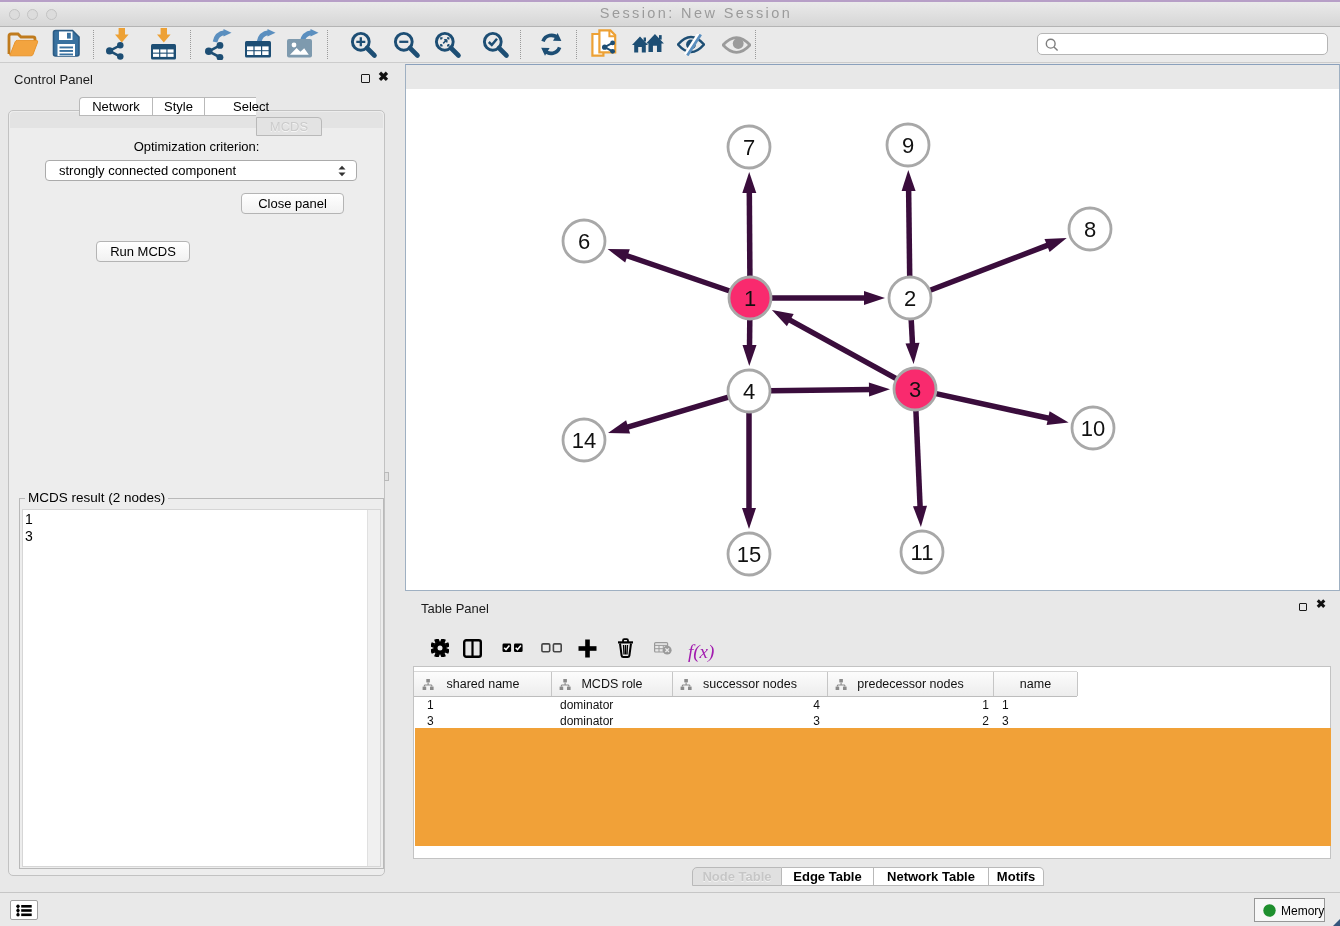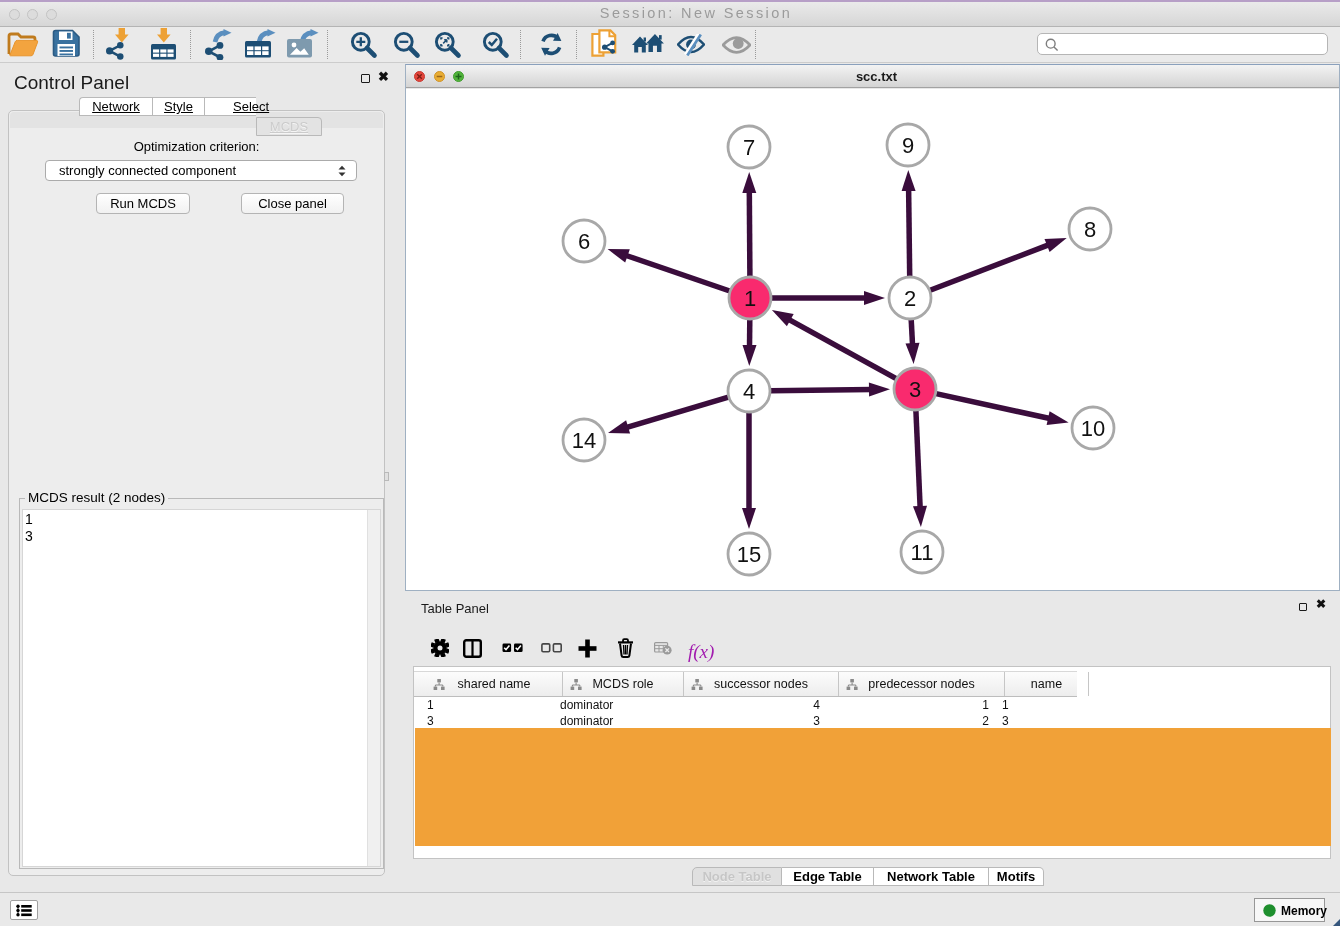--- a/index.html
+++ b/index.html
@@ -11,25 +11,25 @@
 #titlebar .purple { position:absolute; left:0; top:0; width:1340px; height:2px; background:#b79fc7; }
 .tl { position:absolute; top:8.5px; width:11px; height:11px; border-radius:50%; background:#dcdcdc; border:1px solid #c3c3c3; }
 #wtitle { position:absolute; top:5px; left:0; width:1392px; text-align:center; font-size:14.5px; color:#9b9b9b; letter-spacing:2.4px; }
 
 #toolbar { left:0; top:27px; width:1340px; height:36px; background:#eaeaea; border-bottom:1px solid #cccccc; }
 .sep { position:absolute; top:3px; height:29px; width:0; border-left:1px dotted #9a9a9a; }
 .ticon { position:absolute; top:4px; }
 #searchbox { position:absolute; left:1037px; top:6px; width:291px; height:22px; background:#fff; border:1px solid #b5b5b5; border-radius:5px; }
 
 #cpheader { left:0; top:63px; width:392px; height:34px; }
-#cpheader .t { position:absolute; left:14px; top:9px; font-size:19px; color:#1a1a1a; }
+#cpheader .t { position:absolute; left:14px; top:9px; font-size:13px; color:#1a1a1a; }
 .winbtn-sq { position:absolute; width:9px; height:9px; border:1.6px solid #1a1a1a; border-radius:1px; }
 .winbtn-x { position:absolute; font-size:13px; font-weight:bold; color:#111; }
 #tabs { left:79px; top:97px; height:19px; z-index:5; }
-.tab { position:absolute; top:0; height:19px; background:#fff; border:1px solid #b9b9b9; border-right:none; font-size:13px; text-align:center; line-height:18px; color:#000;text-decoration:underline; }
+.tab { position:absolute; top:0; height:19px; background:#fff; border:1px solid #b9b9b9; border-right:none; font-size:13px; text-align:center; line-height:18px; color:#000; }
 #tab-mcds { background:#e3e3e3; color:#cbcbcb; text-shadow:0 1px 0 #f5f5f5; border-right:1px solid #b9b9b9; border-radius:0 4px 0 0; }
 #cppanel { left:8px; top:110px; width:377px; height:766px; background:#ededed; border:1px solid #c2c2c2; border-radius:5px; }
 #cppanel .topstrip { position:absolute; left:1px; top:1px; width:373px; height:16px; background:#e3e3e3; border-radius:4px 4px 0 0; }
 #optlabel { position:absolute; left:0; top:28px; width:375px; text-align:center; font-size:13px; color:#000; }
 #combo { position:absolute; left:36px; top:49px; width:312px; height:21px; background:#fff; border:1px solid #ababab; border-radius:4px; font-size:13px; line-height:19px; padding-left:13px; color:#000; }
 .btn { position:absolute; top:82px; height:21px; background:linear-gradient(#ffffff,#f1f1f1); border:1px solid #b4b4b4; border-radius:4px; font-size:13px; text-align:center; line-height:19px; color:#000; }
 #fieldset { position:absolute; left:10px; top:387px; width:365px; height:371px; border:1px solid #b9b9b9; }
 #fieldset .legend { position:absolute; left:5px; top:-9px; background:#ededed; padding:0 3px; font-size:13.5px; color:#000; }
 #fieldset .inner { position:absolute; left:2px; top:10px; width:359px; height:358px; background:#fff; border:1px solid #d6d6d6; }
 #fieldset .sbar { position:absolute; right:3px; top:11px; width:13px; height:356px; background:#f0f0f0; border-left:1px solid #e0e0e0; }
@@ -41,32 +41,32 @@
 #nettitle { position:absolute; left:0; top:0; width:933px; height:23px; background:linear-gradient(#f3f3f3,#d4d4d4); border-bottom:1px solid #a2a2a2; }
 #nettitle .t { position:absolute; left:4px; top:4px; width:933px; text-align:center; font-size:13px; font-weight:bold; color:#1a1a1a; }
 .mac { position:absolute; top:5.5px; width:11px; height:11px; border-radius:50%; }
 #netcanvas { position:absolute; left:0; top:24px; width:933px; height:501px; background:#fff; }
 
 #tpheader { left:405px; top:591px; width:935px; height:35px; background:#e8e8e8; }
 #tpheader .t { position:absolute; left:16px; top:10px; font-size:13px; color:#1a1a1a; }
 #tptoolbar { left:405px; top:626px; width:935px; height:39px; }
 #tablebox { left:413px; top:666px; width:918px; height:193px; background:#fff; border:1px solid #c3c3c3; }
 #thead { position:absolute; left:0px; top:4px; width:663px; height:26px; background:linear-gradient(#fcfcfc,#ededed); border-top:1px solid #d8d8d8; border-bottom:1px solid #bdbdbd; }
-.hcell { position:absolute; top:0; height:24px; border-right:1px solid #c6c6c6; font-size:12.5px; color:#111; text-align:center; line-height:25px;margin-left:11px; }
+.hcell { position:absolute; top:0; height:24px; border-right:1px solid #c6c6c6; font-size:12.5px; color:#111; text-align:center; line-height:25px; }
 .hicon { position:absolute; left:7px; top:7px; }
 .trow { position:absolute; left:0; width:916px; height:16px; font-size:12px; color:#111; }
 .tcell { position:absolute; top:1px; }
 #orangeband { position:absolute; left:0.5px; top:61px; width:916.5px; height:118px; background:#f1a138; }
 
 #btabs { left:692px; top:867px; height:19px; }
 .btab { position:absolute; top:0; height:19px; background:#fff; border:1px solid #b9b9b9; font-size:13px; font-weight:bold; text-align:center; line-height:17px; color:#000; }
 
 #statusbar { left:0; top:892px; width:1340px; height:34px; background:#e9e9e9; border-top:1px solid #c6c6c6; }
 #listbtn { position:absolute; left:10px; top:7px; width:28px; height:20px; background:#fff; border:1px solid #a0a0a0; border-radius:2px; }
-#membtn { position:absolute; left:1254px; top:5px; width:71px; height:24px; background:#f7f7f7; border:1px solid #979797; font-size:12.5px; color:#000;font-weight:bold; }
+#membtn { position:absolute; left:1254px; top:5px; width:71px; height:24px; background:#f7f7f7; border:1px solid #979797; font-size:12.5px; color:#000; }
 </style>
 </head>
 <body>
 <div class="abs" id="titlebar">
   <div class="purple"></div>
   <div class="tl" style="left:8.5px;"></div>
   <div class="tl" style="left:27px;"></div>
   <div class="tl" style="left:45.5px;"></div>
   <div id="wtitle">Session: New Session</div>
 </div>
@@ -225,50 +225,32 @@
   <div class="tab" style="left:125px; width:52px;padding-left:28px;">Select</div>
   <div class="tab" id="tab-mcds" style="left:177px; width:66px;margin-top:20px;">MCDS</div>
 </div>
 <div class="abs" id="cppanel">
   <div class="topstrip"></div>
   <div id="optlabel">Optimization criterion:</div>
   <div id="combo">strongly connected component<svg style="position:absolute;right:9px;top:3px;" width="10" height="14" viewBox="0 0 10 14">
         <path d="M1.5 5.5L5 1.8L8.5 5.5Z" fill="#333"></path>
         <path d="M1.5 8.5L5 12.2L8.5 8.5Z" fill="#333"></path>
       </svg></div>
-  <div class="btn" style="left:87px; width:94px;">Run MCDS</div>
+  <div class="btn" style="left:87px; width:94px;margin-top:48px;">Run MCDS</div>
   <div class="btn" style="left:195px; width:103px;margin-left:37px;">Close panel</div>
   <div id="fieldset">
     <div class="legend">MCDS result (2 nodes)</div>
     <div class="inner"></div>
     <div class="sbar"></div>
     <div class="txt">1<br>3</div>
   </div>
 </div>
 <div class="blip" style="left:384px; top:472px; width:5px; height:9px;"></div>
 <div class="blip" style="left:866px; top:584px; width:9px; height:5px;"></div>
 <div class="abs" id="netwin">
-  <div id="nettitle">
-    <div class="mac" style="left:8px; background:#e5463c; border:1px solid #c63830;">
-        <svg width="9" height="9" viewBox="0 0 9 9" style="position:absolute;left:0;top:0;">
-          <path d="M2.2 2.2L6.8 6.8M6.8 2.2L2.2 6.8" stroke="#7e1d14" stroke-width="1.4"></path>
-        </svg>
-      </div>
-    <div class="mac" style="left:27.5px; background:#e9ad33; border:1px solid #d09327;">
-        <svg width="9" height="9" viewBox="0 0 9 9" style="position:absolute;left:0;top:0;">
-          <path d="M1.7 4.5L7.3 4.5" stroke="#99661a" stroke-width="1.5"></path>
-        </svg>
-      </div>
-    <div class="mac" style="left:47px; background:#52b43c; border:1px solid #3f9c2d;">
-        <svg width="9" height="9" viewBox="0 0 9 9" style="position:absolute;left:0;top:0;">
-          <path d="M4.5 1.5L4.5 7.5M1.5 4.5L7.5 4.5" stroke="#1f641a" stroke-width="1.5"></path>
-        </svg>
-      </div>
-    <div class="t">scc.txt</div>
-  </div>
   <div id="netcanvas">
       <svg width="933" height="501" viewBox="0 0 933 501" style="position:absolute;left:0;top:0;">
         <g stroke="#3a0d3c" stroke-width="5.5">
           <line x1="343.9" y1="187.5" x2="343.3" y2="101.0"></line>
           <line x1="323.7" y1="202.0" x2="218.7" y2="166.0"></line>
           <line x1="365.5" y1="209.0" x2="461.0" y2="209.0"></line>
           <line x1="343.8" y1="230.5" x2="343.5" y2="259.0"></line>
           <line x1="503.7" y1="187.5" x2="502.6" y2="99.0"></line>
           <line x1="524.1" y1="201.3" x2="643.8" y2="155.4"></line>
           <line x1="505.2" y1="230.5" x2="506.6" y2="257.1"></line>

